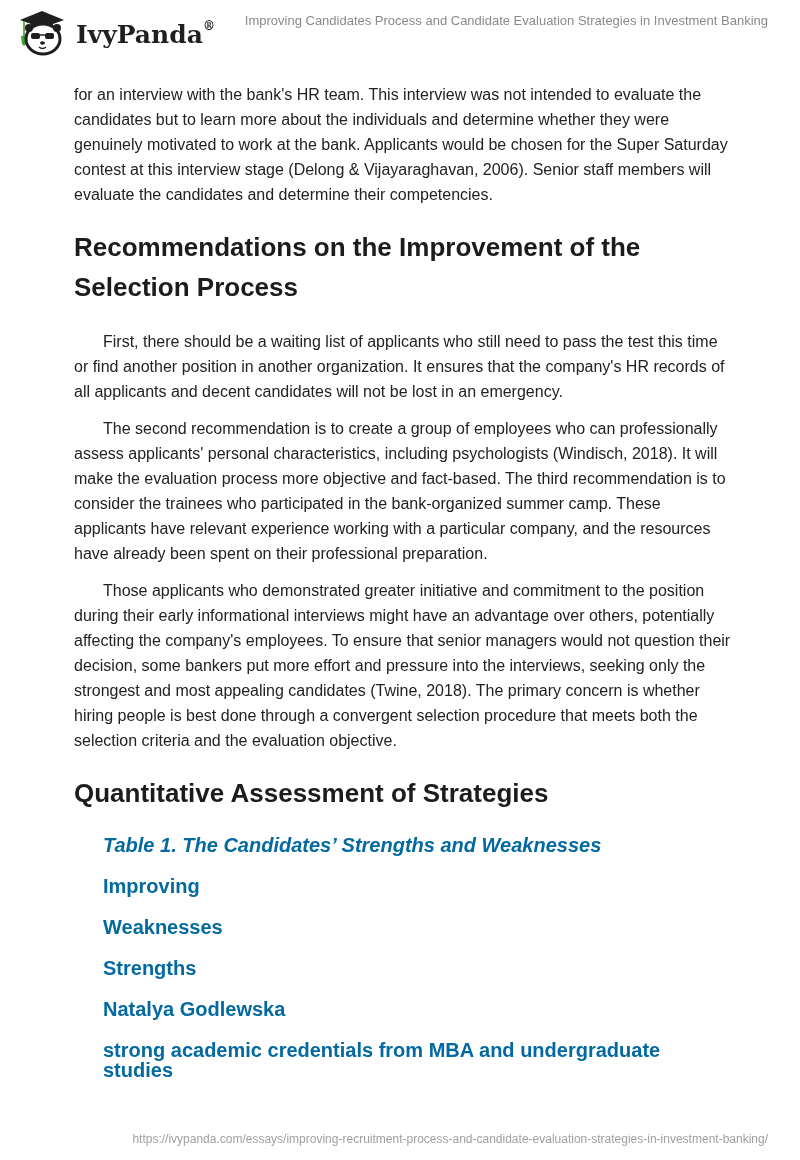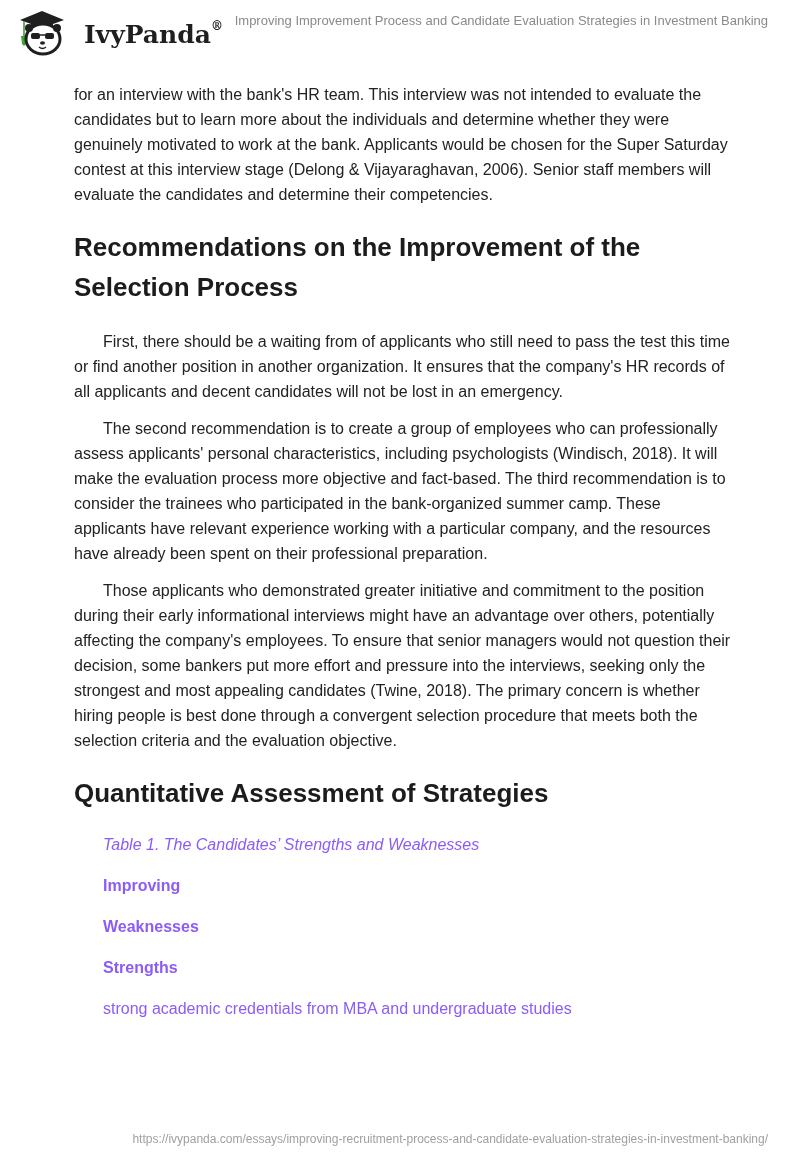--- a/index.html
+++ b/index.html
@@ -1,28 +1,28 @@
 <!DOCTYPE html>
 <html><head>
   <meta charset="utf-8">
   <style>
     html, body { margin: 0; padding: 0; background: #ffffff; }
     body { width: 800px; height: 1160px; position: relative; overflow: hidden; font-family: "Liberation Sans", sans-serif; color: #222222; }
     .header { position: absolute; left: 0; top: 0; width: 800px; height: 60px; }
     .logo { position: absolute; left: 16px; top: 6px; display: flex; align-items: center; }
     .logo svg { width: 52px; height: 52px; }
-    .logo-text { font-family: "DejaVu Serif", "Liberation Serif", serif; font-weight: bold; font-size: 25px; color: #1f1f1f; margin-left: 16px; letter-spacing: 0px; }
+    .logo-text { font-family: "DejaVu Serif", "Liberation Serif", serif; font-weight: bold; font-size: 25px; color: #1f1f1f; margin-left: 8px; letter-spacing: 0px; }
     .logo-text sup { font-size: 12px; position: relative; top: -3px; }
     .doc-title { position: absolute; right: 32px; top: 13px; font-size: 13px; color: #8a8a8a; white-space: nowrap; }
     .content { position: absolute; left: 74px; top: 82px; width: 660px; }
     p { margin: 0 0 12px 0; font-size: 16px; line-height: 25px; color: #222; }
     p.indent { text-indent: 29px; }
     h2 { font-size: 26px; line-height: 40px; font-weight: bold; color: #1c1c1c; margin: 20px 0 22px 0; }
     .table-block { padding-left: 29px; }
-    .table-block div { font-size: 16px; line-height: 20px; margin-bottom: 21px; color: #8b5cf6; }
+    .table-block div { font-size: 20px; line-height: 20px; margin-bottom: 21px; color: #0369a1; font-weight: bold; }
     .caption { font-style: italic; }
     .th { font-weight: bold; }
     .footer-url { position: absolute; right: 32px; top: 1132px; font-size: 12px; color: #a0a0a0; white-space: nowrap; }
   </style>
 </head>
 <body>
 
 <div class="header">
   <div class="logo">
     <span>
@@ -40,35 +40,36 @@
         <rect x="15" y="27" width="9" height="6" rx="2" fill="#1f1f1f"></rect>
         <rect x="29" y="27" width="9" height="6" rx="2" fill="#1f1f1f"></rect>
         <line x1="24" y1="29" x2="29" y2="29" stroke="#1f1f1f" stroke-width="1.5"></line>
 
         <ellipse cx="26.5" cy="37" rx="2.5" ry="1.8" fill="#1f1f1f"></ellipse>
         <path d="M23,41 Q26.5,44 30,41" stroke="#1f1f1f" stroke-width="1.3" fill="none"></path>
       </svg>
     </span>
     <span class="logo-text"><span>IvyPanda</span><sup>®</sup></span>
   </div>
-  <div class="doc-title">Improving Improvement Process and Candidate Evaluation Strategies in Investment Banking</div>
+  <div class="doc-title">Improving Candidates Process and Candidate Evaluation Strategies in Investment Banking</div>
 </div>
 
 <div class="content">
   <p>for an interview with the bank's HR team. This interview was not intended to evaluate the candidates but to learn more about the individuals and determine whether they were genuinely motivated to work at the bank. Applicants would be chosen for the Super Saturday contest at this interview stage (Delong &amp; Vijayaraghavan, 2006). Senior staff members will evaluate the candidates and determine their competencies.</p>
 
   <h2>Recommendations on the Improvement of the Selection Process</h2>
-  <p class="indent">First, there should be a waiting from of applicants who still need to pass the test this time or find another position in another organization. It ensures that the company's HR records of all applicants and decent candidates will not be lost in an emergency.</p>
+  <p class="indent">First, there should be a waiting list of applicants who still need to pass the test this time or find another position in another organization. It ensures that the company's HR records of all applicants and decent candidates will not be lost in an emergency.</p>
   <p class="indent">The second recommendation is to create a group of employees who can professionally assess applicants' personal characteristics, including psychologists (Windisch, 2018). It will make the evaluation process more objective and fact-based. The third recommendation is to consider the trainees who participated in the bank-organized summer camp. These applicants have relevant experience working with a particular company, and the resources have already been spent on their professional preparation.</p>
   <p class="indent">Those applicants who demonstrated greater initiative and commitment to the position during their early informational interviews might have an advantage over others, potentially affecting the company's employees. To ensure that senior managers would not question their decision, some bankers put more effort and pressure into the interviews, seeking only the strongest and most appealing candidates (Twine, 2018). The primary concern is whether hiring people is best done through a convergent selection procedure that meets both the selection criteria and the evaluation objective.</p>
 
   <h2>Quantitative Assessment of Strategies</h2>
 
   <div class="table-block">
     <div class="caption">Table 1. The Candidates’ Strengths and Weaknesses</div>
     <div class="th">Improving</div>
     <div class="th">Weaknesses</div>
     <div class="th">Strengths</div>
+    <div>Natalya Godlewska</div>
     <div>strong academic credentials from MBA and undergraduate studies</div>
   </div>
 </div>
 
 <div class="footer-url">https://ivypanda.com/essays/improving-recruitment-process-and-candidate-evaluation-strategies-in-investment-banking/</div>
 
 </body></html>

